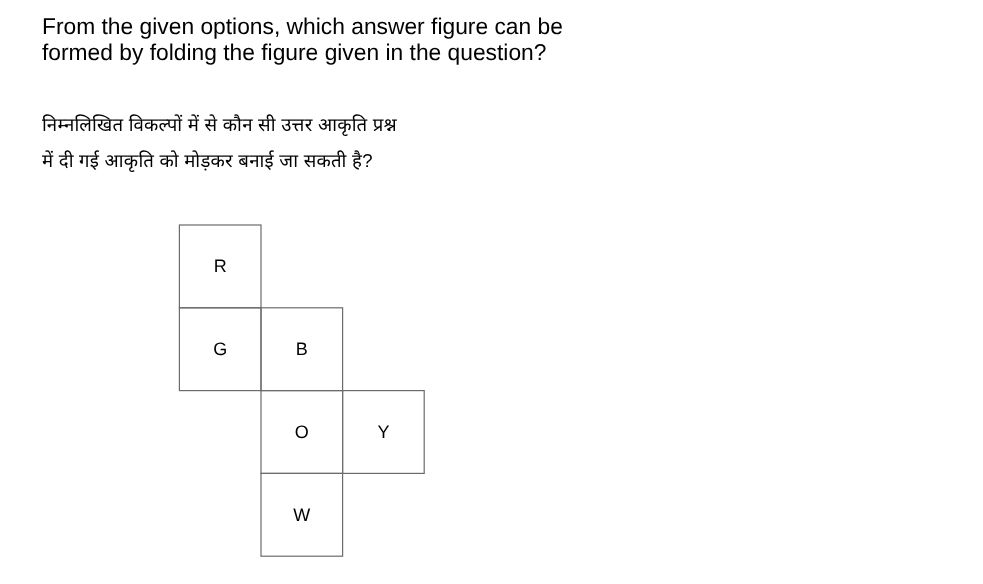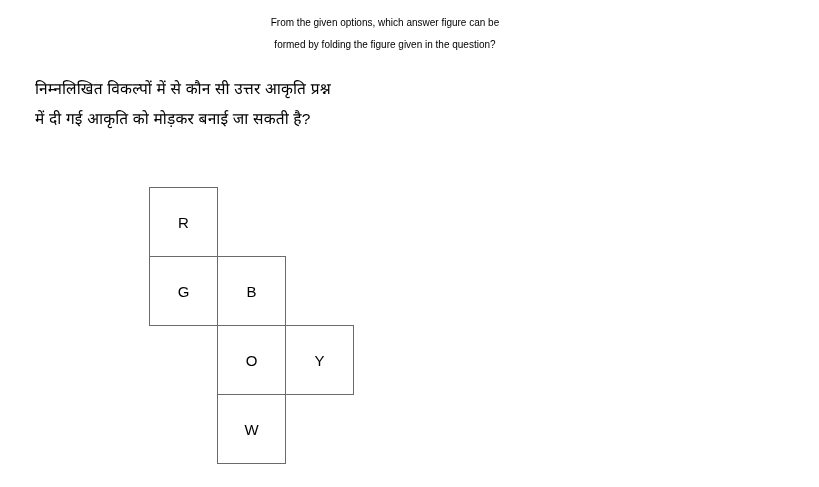--- a/index.html
+++ b/index.html
@@ -15,28 +15,27 @@
     overflow: hidden;
     position: relative;
   }
   .question-block {
     position: absolute;
     left: 35px;
     top: 12px;
     width: 700px;
   }
   .q-en {
-    font-size: 10px;
+    font-size: 19px;
     line-height: 22px;
     color: #000;
     white-space: pre-line;
-    text-align: center;
   }
   .q-hi {
-    margin-top: 18px;
+    margin-top: 34px;
     font-size: 15.5px;
     line-height: 30px;
     color: #000;
     white-space: pre-line;
     letter-spacing: 0.2px;
   }
   .net {
     position: absolute;
     left: 149px;
     top: 187px;

